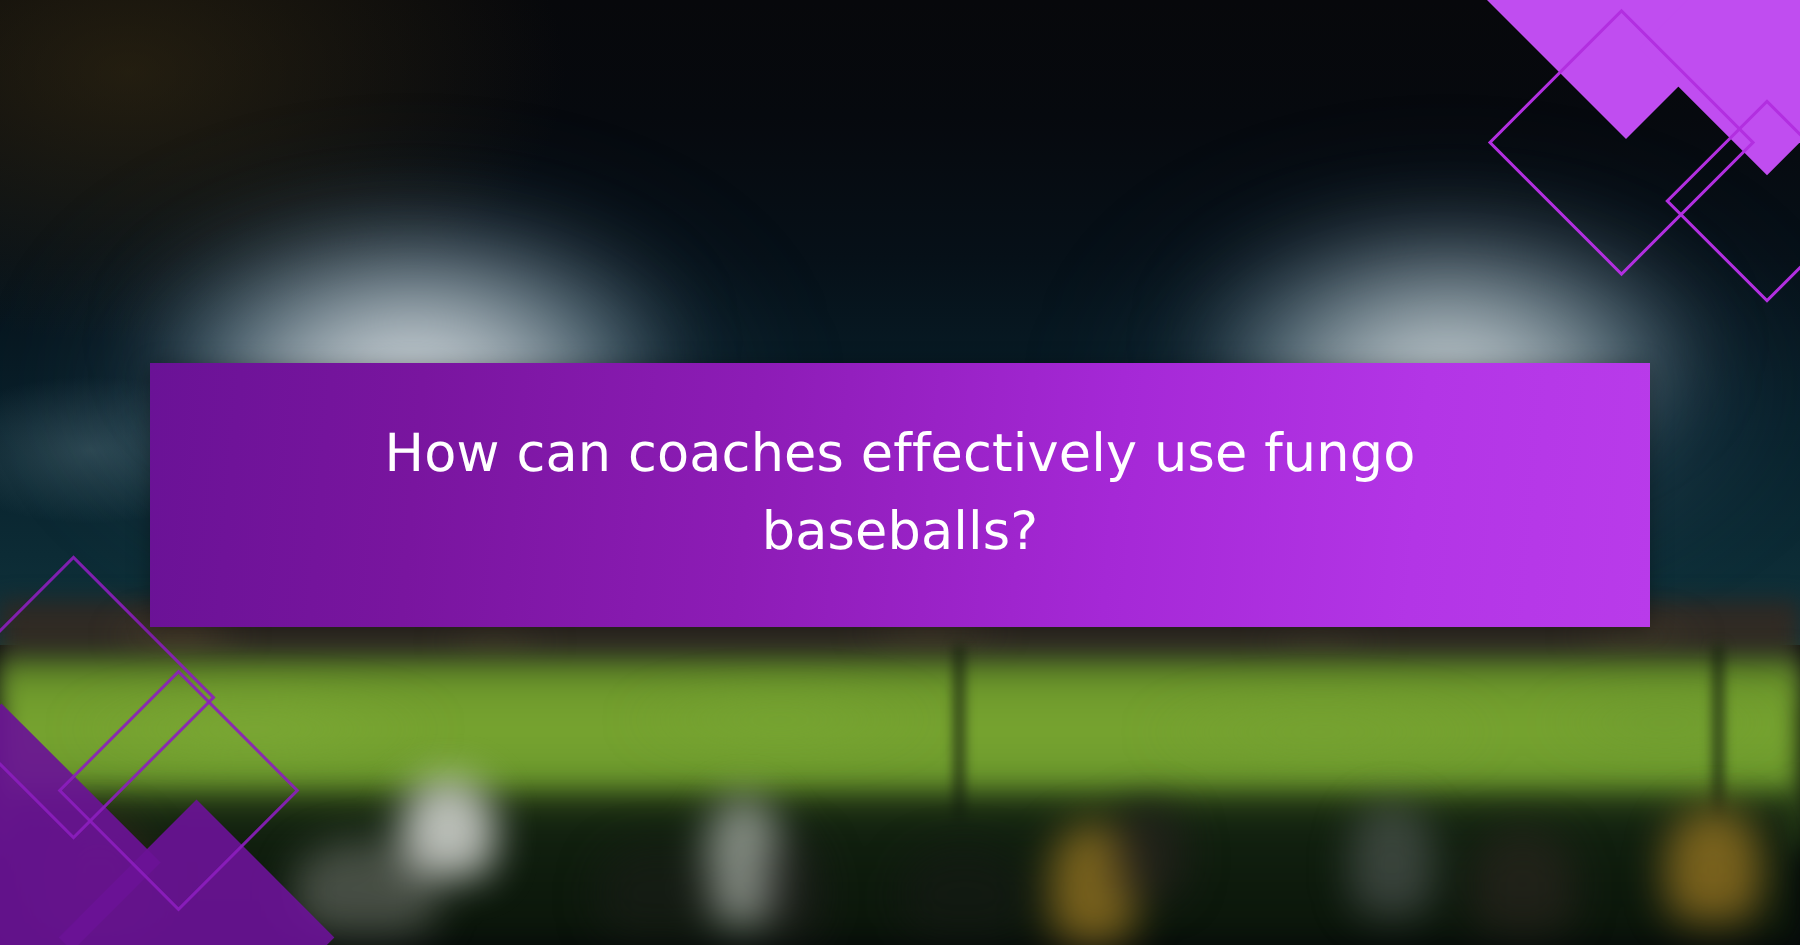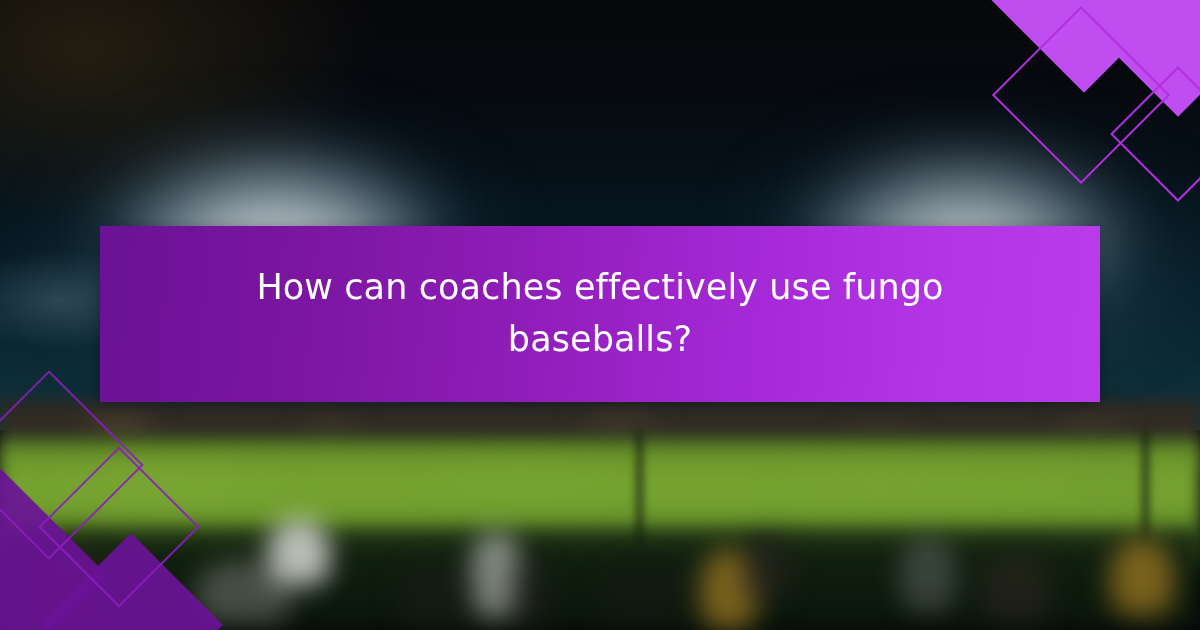--- a/index.html
+++ b/index.html
@@ -182,21 +182,21 @@
   }
   .dia {
     position: absolute;
     transform: rotate(45deg);
   }
 
   
   .banner {
     position: absolute;
     left: 100px;
-    top: 226px;
+    top: 242px;
     width: 1000px;
     height: 176px;
     display: flex;
     align-items: center;
     justify-content: center;
     background: linear-gradient(95deg,
         #6a1296 0%,
         #79159f 18%,
         #8d1cb6 40%,
         #a528d6 64%,

